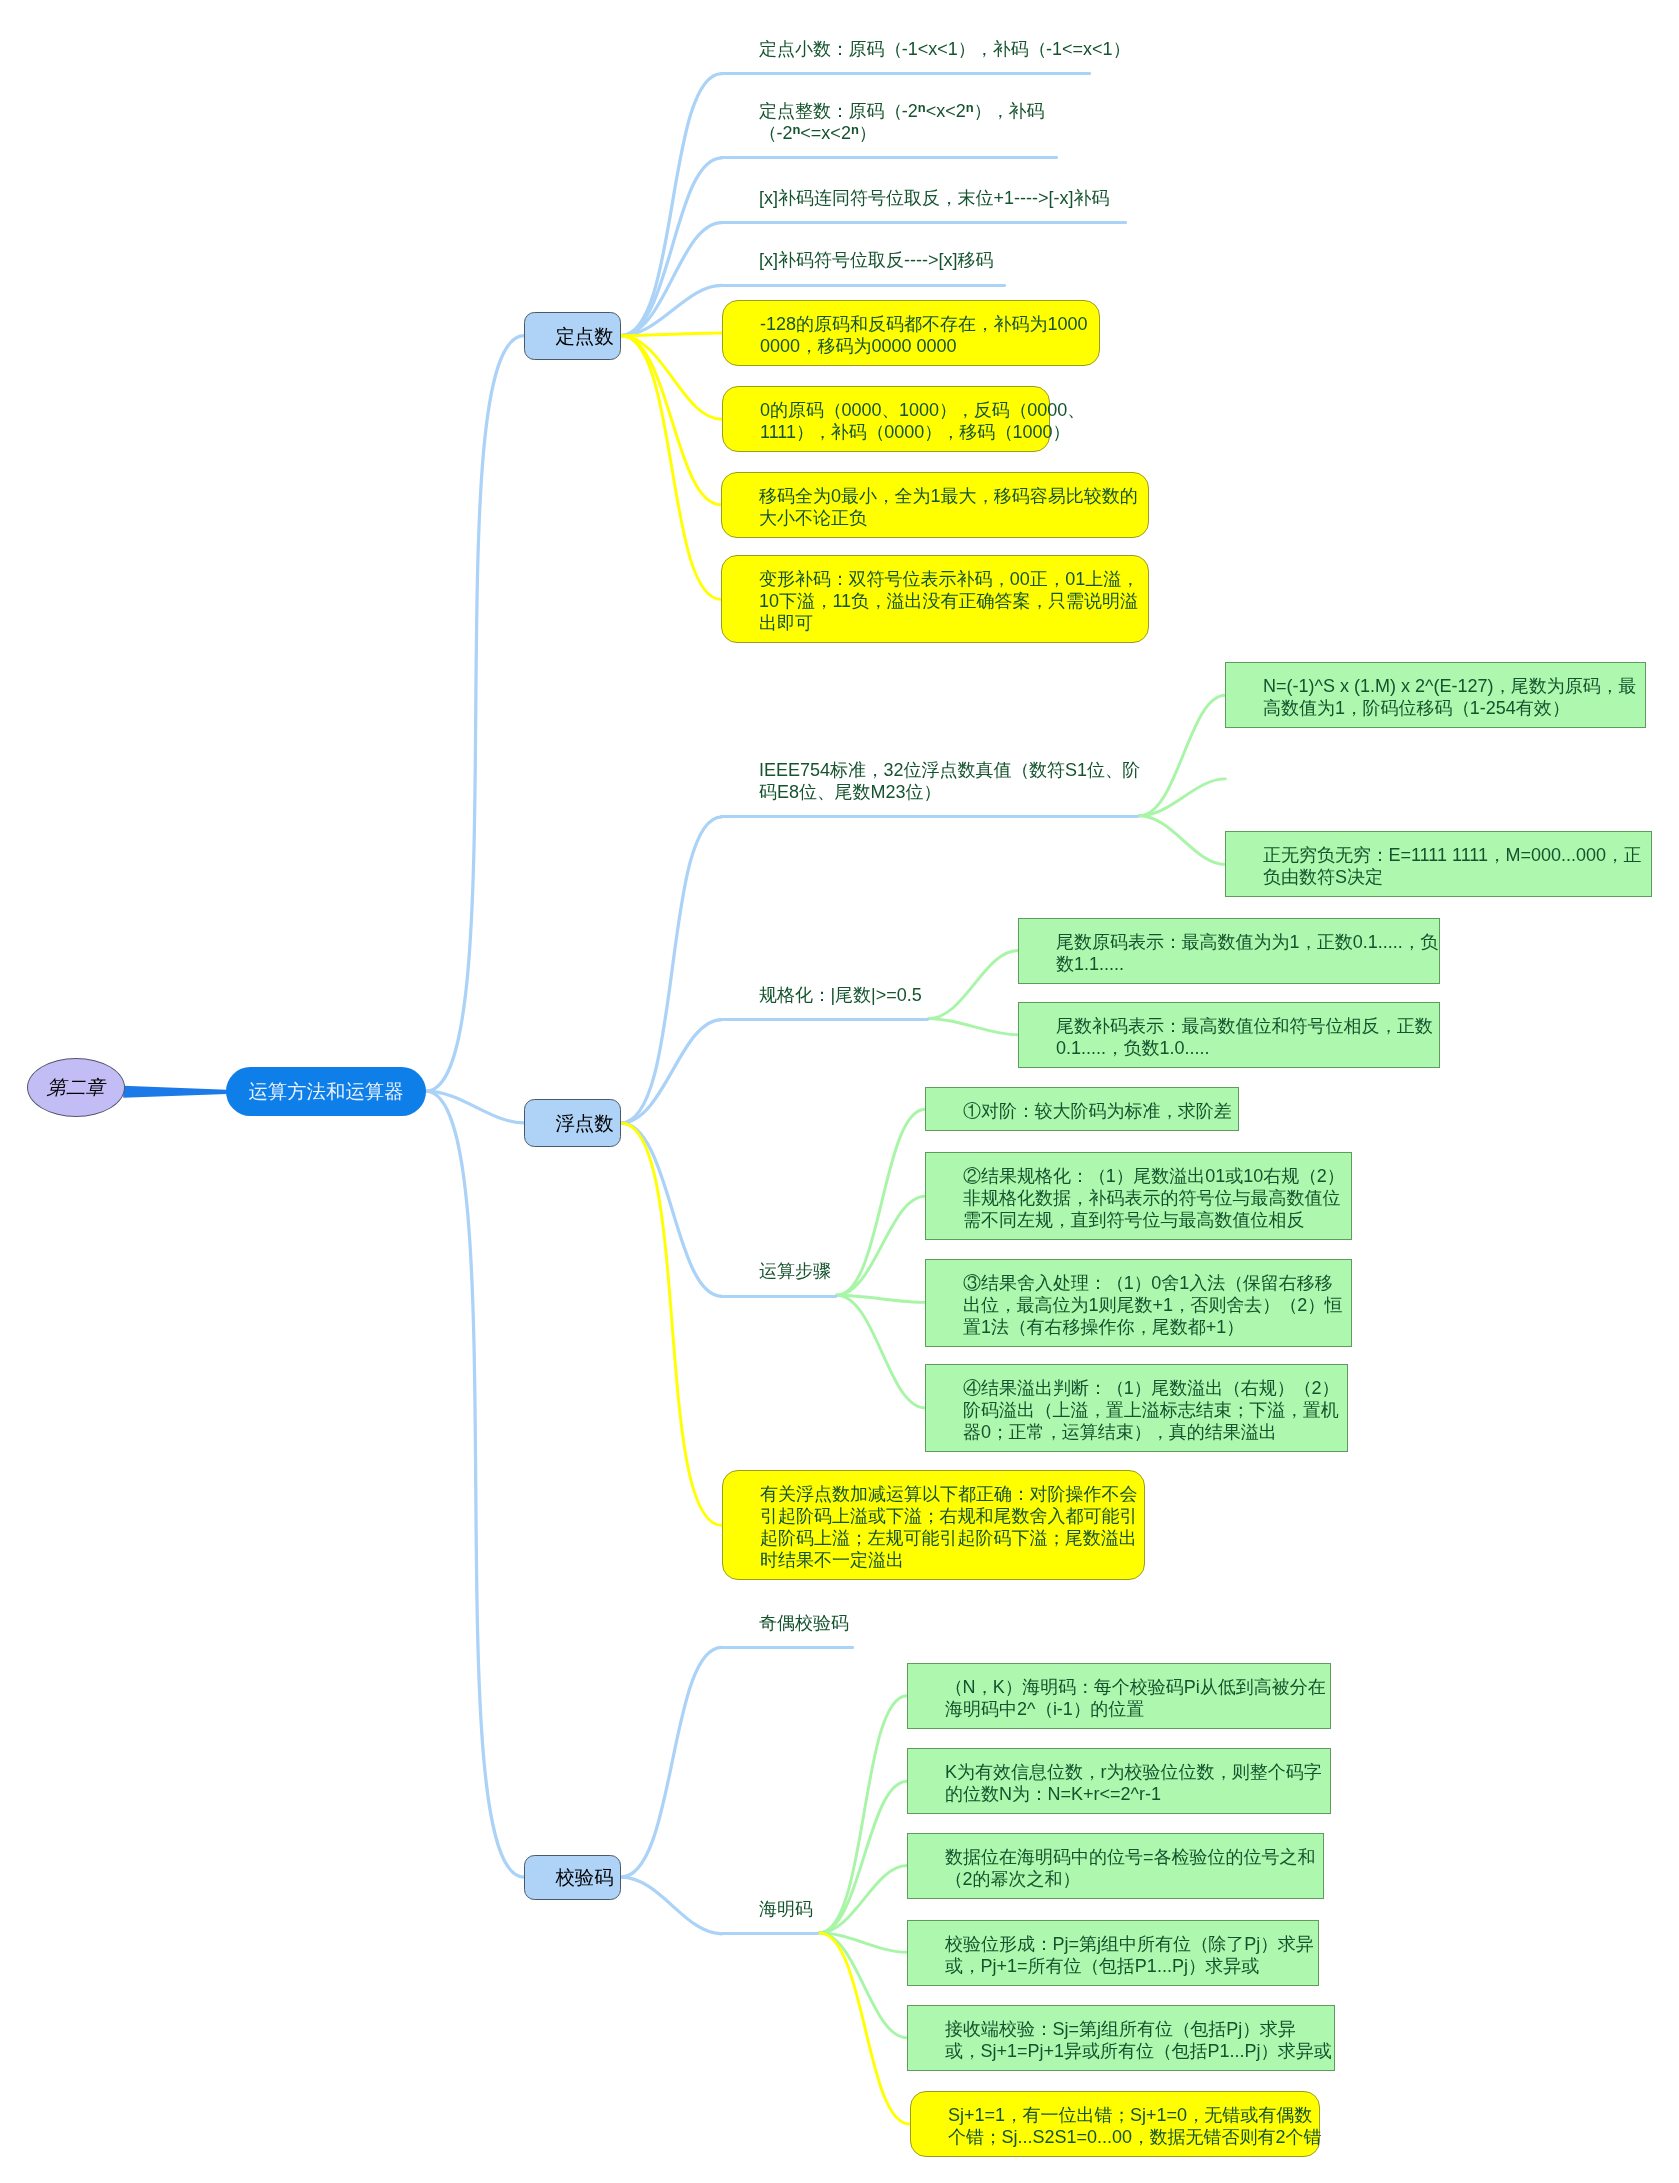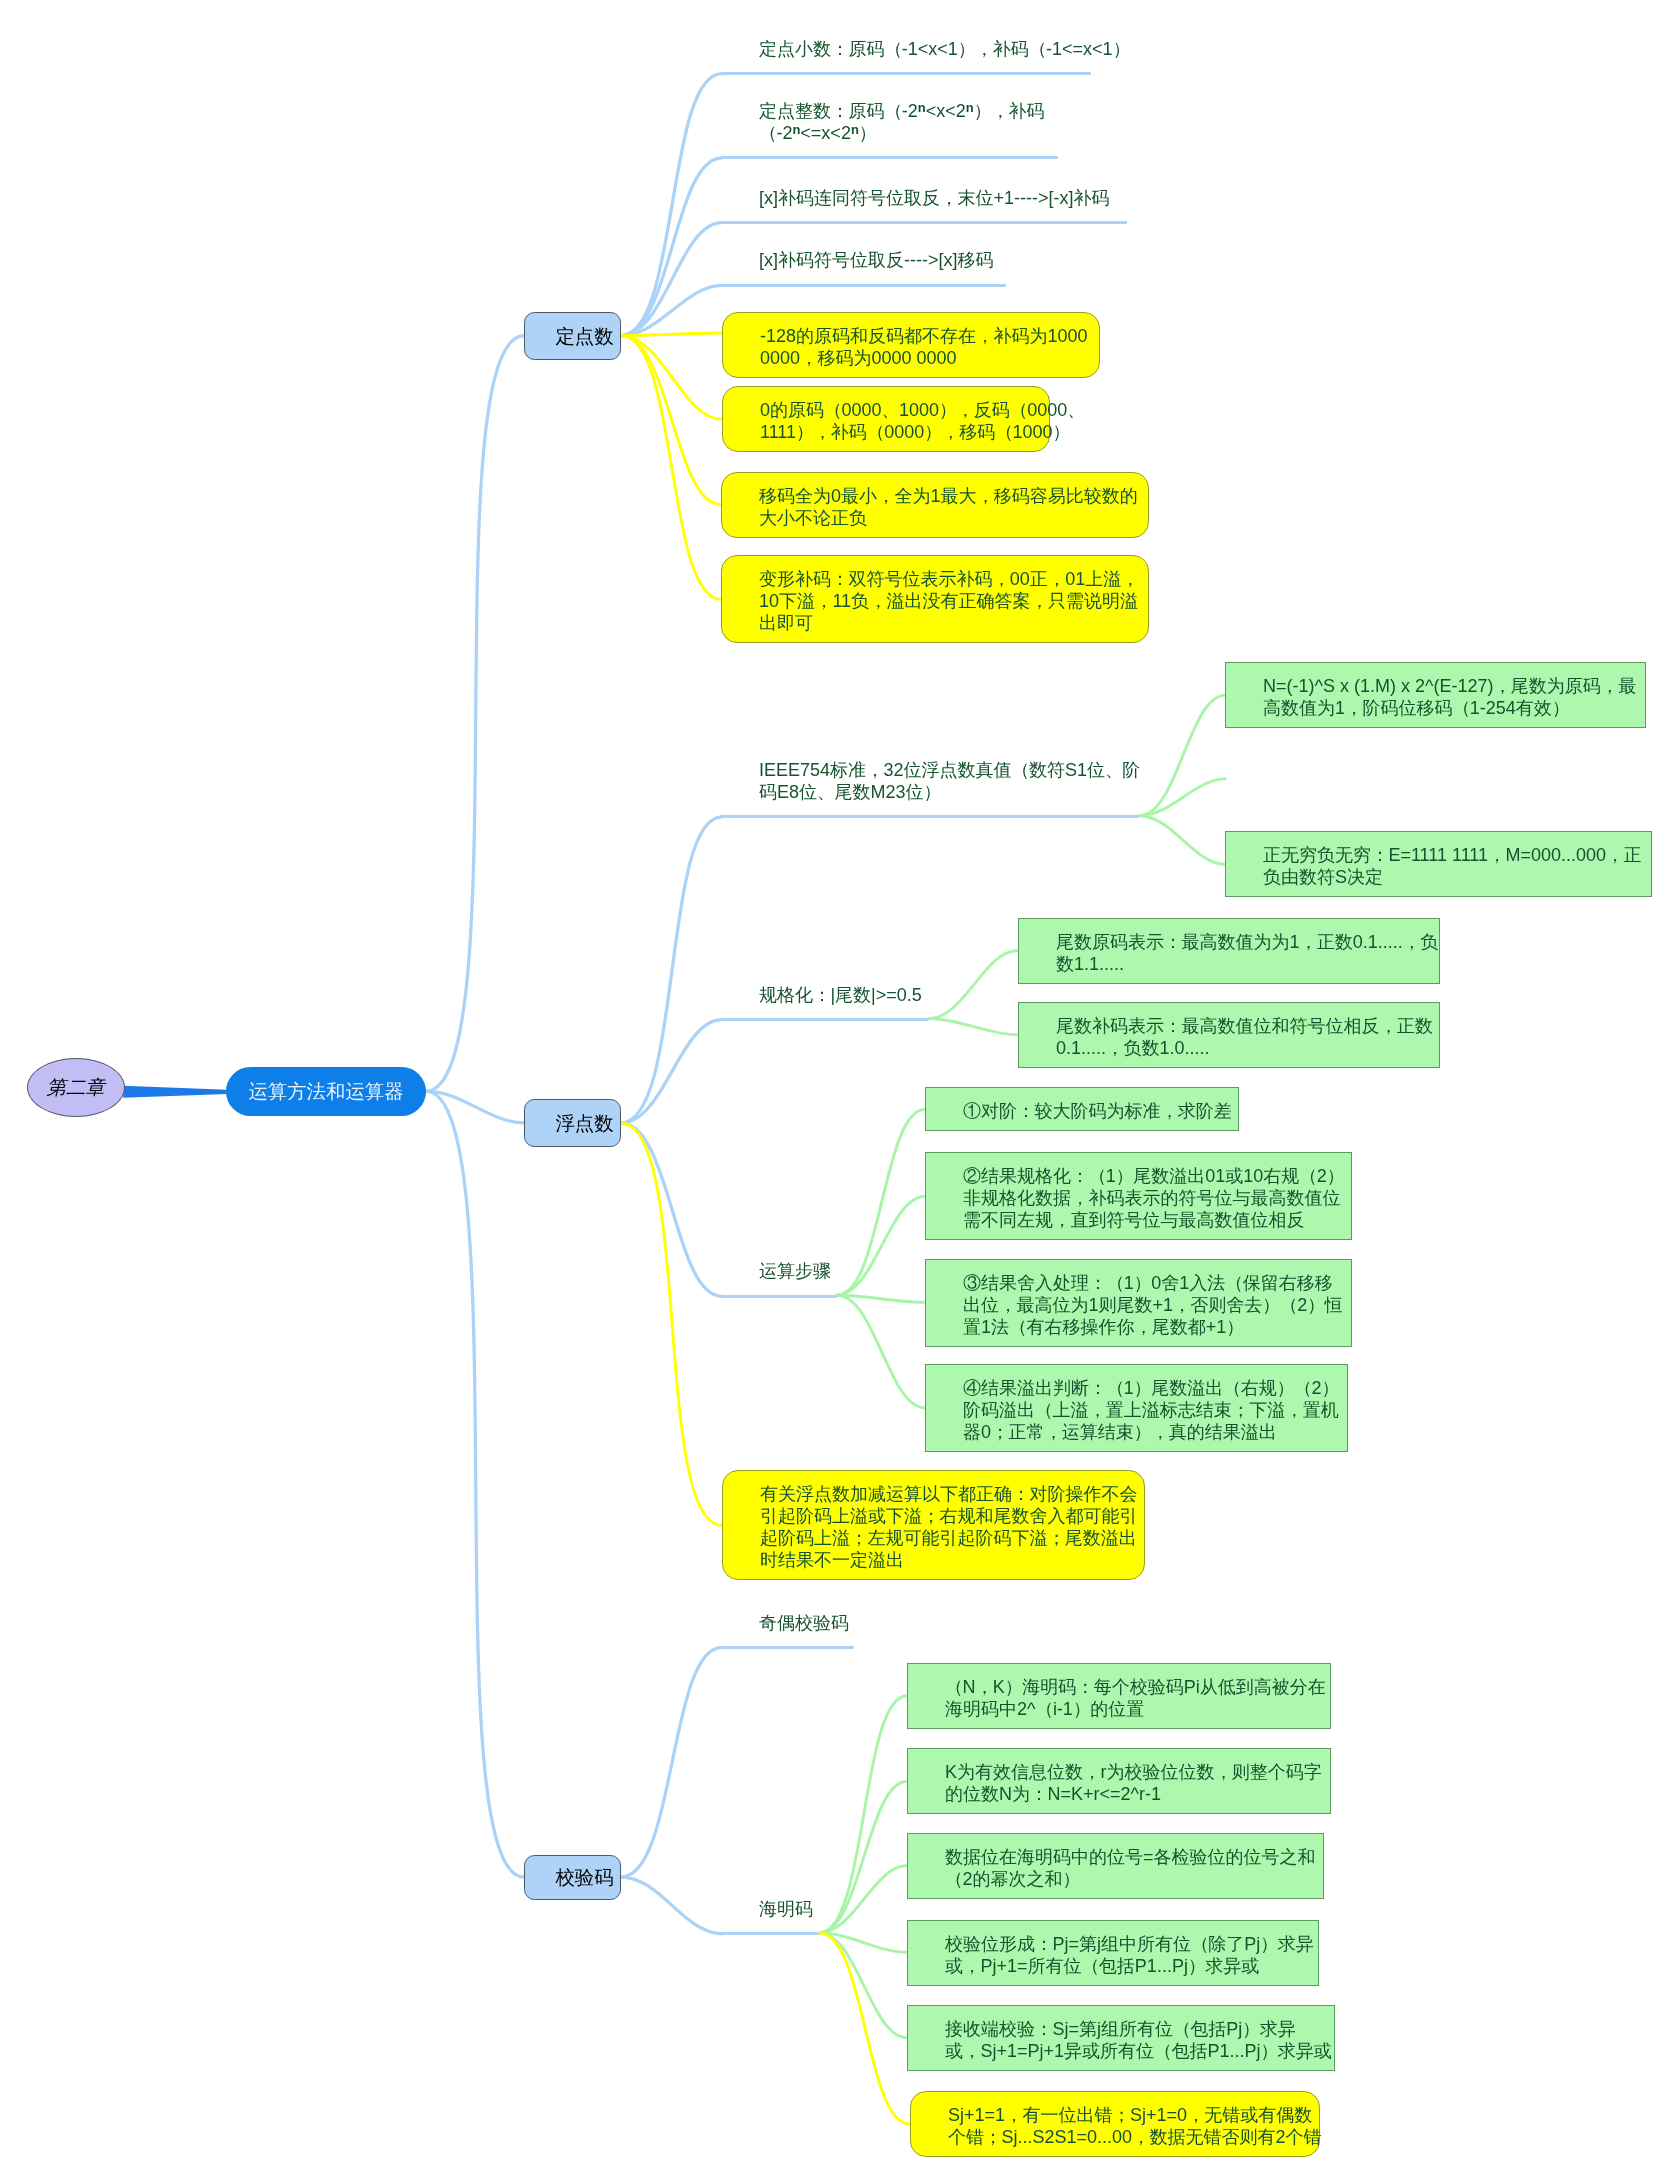--- a/index.html
+++ b/index.html
@@ -90,21 +90,21 @@
 <div class="nd tx" style="left:743px;top:759px">IEEE754标准<span class="p">，</span>32位浮点数真值<span class="p">（</span>数符S1位<span class="p">、</span>阶<br>码E8位<span class="p">、</span>尾数M23位<span class="p">）</span></div>
 <div class="ul" style="left:720px;top:815px;width:419px"></div>
 <div class="nd tx" style="left:743px;top:984px">规格化<span class="p">：</span>|尾数|&gt;=0.5</div>
 <div class="ul" style="left:720px;top:1018px;width:209px"></div>
 <div class="nd tx" style="left:743px;top:1260px">运算步骤</div>
 <div class="ul" style="left:720px;top:1295px;width:117px"></div>
 <div class="nd tx" style="left:743px;top:1612px">奇偶校验码</div>
 <div class="ul" style="left:720px;top:1646px;width:134px"></div>
 <div class="nd tx" style="left:743px;top:1898px">海明码</div>
 <div class="ul" style="left:720px;top:1932px;width:99px"></div>
-<div class="nd ybox bw" style="left:722px;top:312px;width:378px;height:66px">
+<div class="nd ybox bw" style="left:722px;top:300px;width:378px;height:66px">
       <div class="tx">-128的原码和反码都不存在<span class="p">，</span>补码为1000<br>0000<span class="p">，</span>移码为0000 0000</div>
     </div>
 <div class="nd ybox bw" style="left:722px;top:386px;width:328px;height:66px">
       <div class="tx">0的原码<span class="p">（</span>0000<span class="p">、</span>1000<span class="p">）</span><span class="p">，</span>反码<span class="p">（</span>0000<span class="p">、</span><br>1111<span class="p">）</span><span class="p">，</span>补码<span class="p">（</span>0000<span class="p">）</span><span class="p">，</span>移码<span class="p">（</span>1000<span class="p">）</span></div>
     </div>
 <div class="nd ybox bw" style="left:721px;top:472px;width:428px;height:66px">
       <div class="tx">移码全为0最小<span class="p">，</span>全为1最大<span class="p">，</span>移码容易比较数的<br>大小不论正负</div>
     </div>
 <div class="nd ybox bw" style="left:721px;top:555px;width:428px;height:88px">
       <div class="tx">变形补码<span class="p">：</span>双符号位表示补码<span class="p">，</span>00正<span class="p">，</span>01上溢<span class="p">，</span><br>10下溢<span class="p">，</span>11负<span class="p">，</span>溢出没有正确答案<span class="p">，</span>只需说明溢<br>出即可</div>

